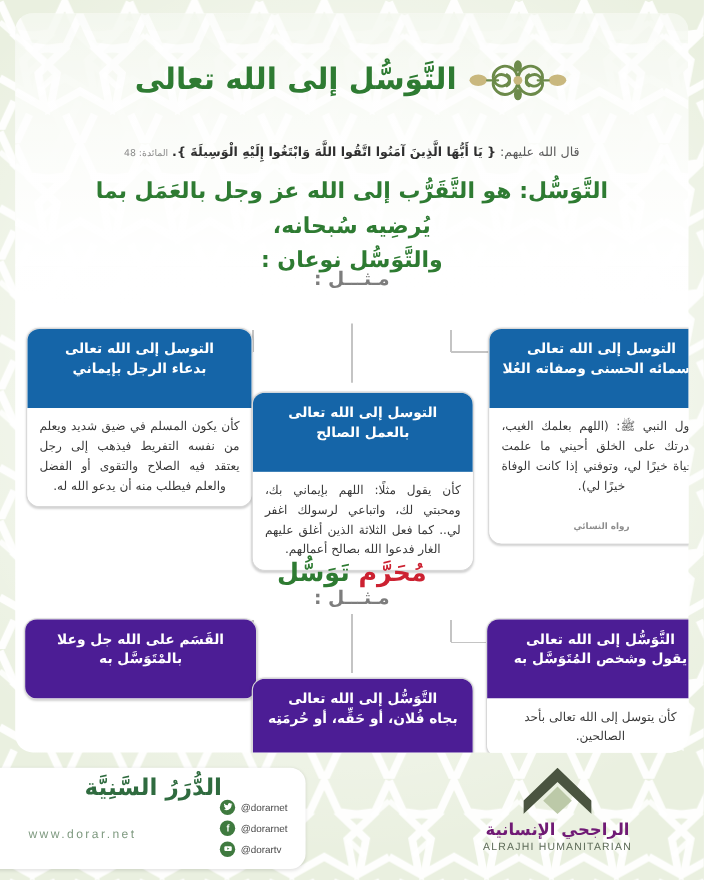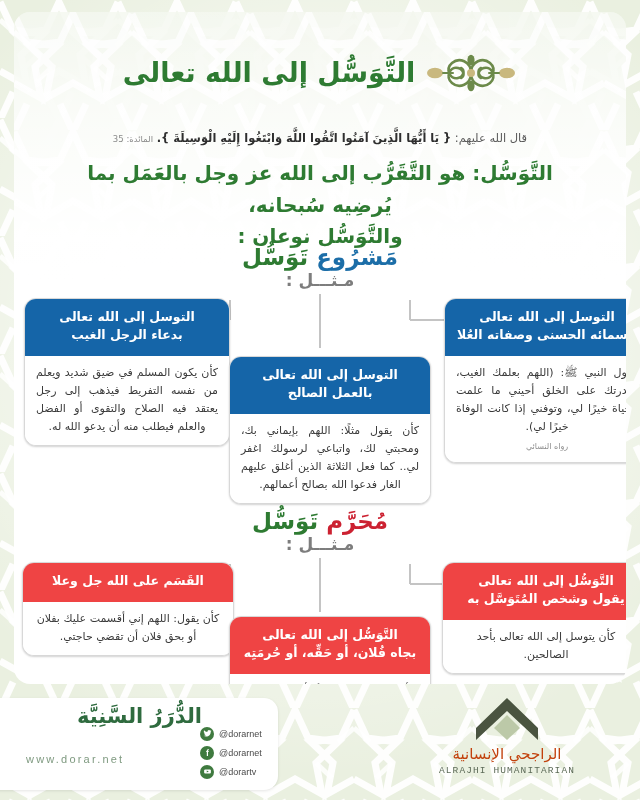--- a/index.html
+++ b/index.html
@@ -145,46 +145,46 @@
   
   .box {
     position: absolute;
     border-radius: 12px;
     background: #ffffff;
     box-shadow: 0 1px 2px rgba(0,0,0,0.18);
     overflow: hidden;
     border: 1px solid #d8d8d8;
   }
   .box .bhead {
-    padding: 9px 10px 12px;
+    padding: 9px 10px 27px;
     text-align: center;
     font-size: 12.5px;
     font-weight: bold;
     color: #ffffff;
     line-height: 1.45;
   }
   .box .bbody {
     padding: 8px 11px 9px;
     text-align: center;
     font-size: 11px;
     color: #3a3a3a;
     line-height: 1.62;
     background: #ffffff;
   }
   .box .bbody.justify { text-align: justify; text-align-last: center; }
   .box .src {
     display: block;
-    margin-top: 5px;
+    margin-top: 22px;
     font-size: 8px;
     color: #8d8d8d;
     text-align: center;
-    font-weight: normal;
+    font-weight: bold;
   }
   .blue .bhead { background: #1565a8; }
-  .red  .bhead { background: #ef4444; }
+  .red  .bhead { background: #4c1d95; }
 
   
   #box-blue-left   { left: 10px;  top: 286px; width: 206px; border-top-left-radius: 12px; }
   #box-blue-right  { left: 430px; top: 286px; width: 206px; }
   #box-blue-center { left: 215px; top: 344px; width: 202px; }
 
   
   #box-red-left   { left: 8px;   top: 550px; width: 212px; }
   #box-red-right  { left: 428px; top: 550px; width: 208px; }
   #box-red-center { left: 215px; top: 604px; width: 202px; }
@@ -256,30 +256,30 @@
   }
   #rajhi {
     position: absolute;
     right: 18px; top: 14px;
     width: 230px;
     text-align: center;
   }
   #rajhi-mark { display: block; margin: 0 auto 6px; }
   #rajhi-ar {
     font-size: 15px;
-    color: #c2410c;
+    color: #701a75;
     line-height: 1.1;
     white-space: nowrap;
-    font-weight: normal;
+    font-weight: bold;
   }
   #rajhi-en {
     font-size: 9.5px;
     color: #5d6b58;
     letter-spacing: 1.1px;
-    font-family: Liberation Mono, monospace;
+    font-family: Liberation Sans, sans-serif;
     direction: ltr;
     margin-top: 2px;
   }
 </style>
 </head>
 <body>
 
 <div id="page">
 
   <svg id="bg-pattern" viewBox="0 0 640 800" preserveAspectRatio="none" xmlns="http://www.w3.org/2000/svg">
@@ -333,33 +333,29 @@
           <path d="M18 22 L28 22"></path>
             <path d="M64 22 L74 22"></path>
         </g>
       </svg>
       <div id="header-title">التَّوَسُّل إلى الله تعالى</div>
     </div>
 
     <div id="verse-row">
       <span class="lead">قال الله عليهم:</span>
       <span class="ayah">{ يَا أَيُّهَا الَّذِينَ آمَنُوا اتَّقُوا اللَّهَ وَابْتَغُوا إِلَيْهِ الْوَسِيلَةَ }.</span>
-      <span class="ref">المائدة: 35</span>
+      <span class="ref">المائدة: 48</span>
     </div>
 
     <div id="definition">
       <div>التَّوَسُّل: هو التَّقَرُّب إلى الله عز وجل بالعَمَل بما يُرضِيه سُبحانه،</div>
       <div>والتَّوَسُّل نوعان :</div>
     </div>
 
     <div class="section-head" id="section-green-head">
-      <span class="st">
-        <span class="w2-green">مَشرُوع</span>
-        <span class="w1">تَوَسُّل</span>
-      </span>
       <span class="mithl">مـثـــل :</span>
     </div>
 
     <svg class="connector" id="connector-green" viewBox="0 0 612 54" xmlns="http://www.w3.org/2000/svg">
       <g stroke="#c4c4c4" stroke-width="1.6" fill="none" shape-rendering="crispEdges">
         <path d="M306 0 L306 54"></path>
         <path d="M216 26 L216 6"></path>
         <path d="M396 26 L396 6"></path>
         <path d="M120 26 L216 26"></path>
         <path d="M396 26 L492 26"></path>
@@ -373,21 +369,21 @@
       </div>
       <div class="bbody justify">
         <span>كقول النبي ﷺ: (اللهم بعلمك الغيب، وقدرتك على الخلق أحيني ما علمت الحياة خيرًا لي، وتوفني إذا كانت الوفاة خيرًا لي).</span>
         <span class="src">رواه النسائي</span>
       </div>
     </div>
 
     <div class="box blue" id="box-blue-left">
       <div class="bhead">
         <div>التوسل إلى الله تعالى</div>
-        <div>بدعاء الرجل الغيب</div>
+        <div>بدعاء الرجل بإيماني</div>
       </div>
       <div class="bbody justify">كأن يكون المسلم في ضيق شديد ويعلم من نفسه التفريط فيذهب إلى رجل يعتقد فيه الصلاح والتقوى أو الفضل والعلم فيطلب منه أن يدعو الله له.</div>
     </div>
 
     <div class="box blue" id="box-blue-center">
       <div class="bhead">
         <div>التوسل إلى الله تعالى</div>
         <div>بالعمل الصالح</div>
       </div>
       <div class="bbody justify">كأن يقول مثلًا: اللهم بإيماني بك، ومحبتي لك، واتباعي لرسولك اغفر لي.. كما فعل الثلاثة الذين أغلق عليهم الغار فدعوا الله بصالح أعمالهم.</div>
@@ -415,22 +411,22 @@
       <div class="bhead">
         <div>التَّوَسُّل إلى الله تعالى</div>
         <div>يقول وشخص المُتَوَسَّل به</div>
       </div>
       <div class="bbody">كأن يتوسل إلى الله تعالى بأحد الصالحين.</div>
     </div>
 
     <div class="box red" id="box-red-left">
       <div class="bhead">
         <div>القَسَم على الله جل وعلا</div>
-      </div>
-      <div class="bbody">كأن يقول: اللهم إني أقسمت عليك بفلان أو بحق فلان أن تقضي حاجتي.</div>
+        <div>بالمْتَوَسَّل به</div>
+      </div>
     </div>
 
     <div class="box red" id="box-red-center">
       <div class="bhead">
         <div>التَّوَسُّل إلى الله تعالى</div>
         <div>بجاه فُلان، أو حَقِّه، أو حُرمَتِه</div>
       </div>
       <div class="bbody">كأن يقول: اللهم إني أسألك بحق فلان أو بحُرمة فلان.</div>
     </div>
 

